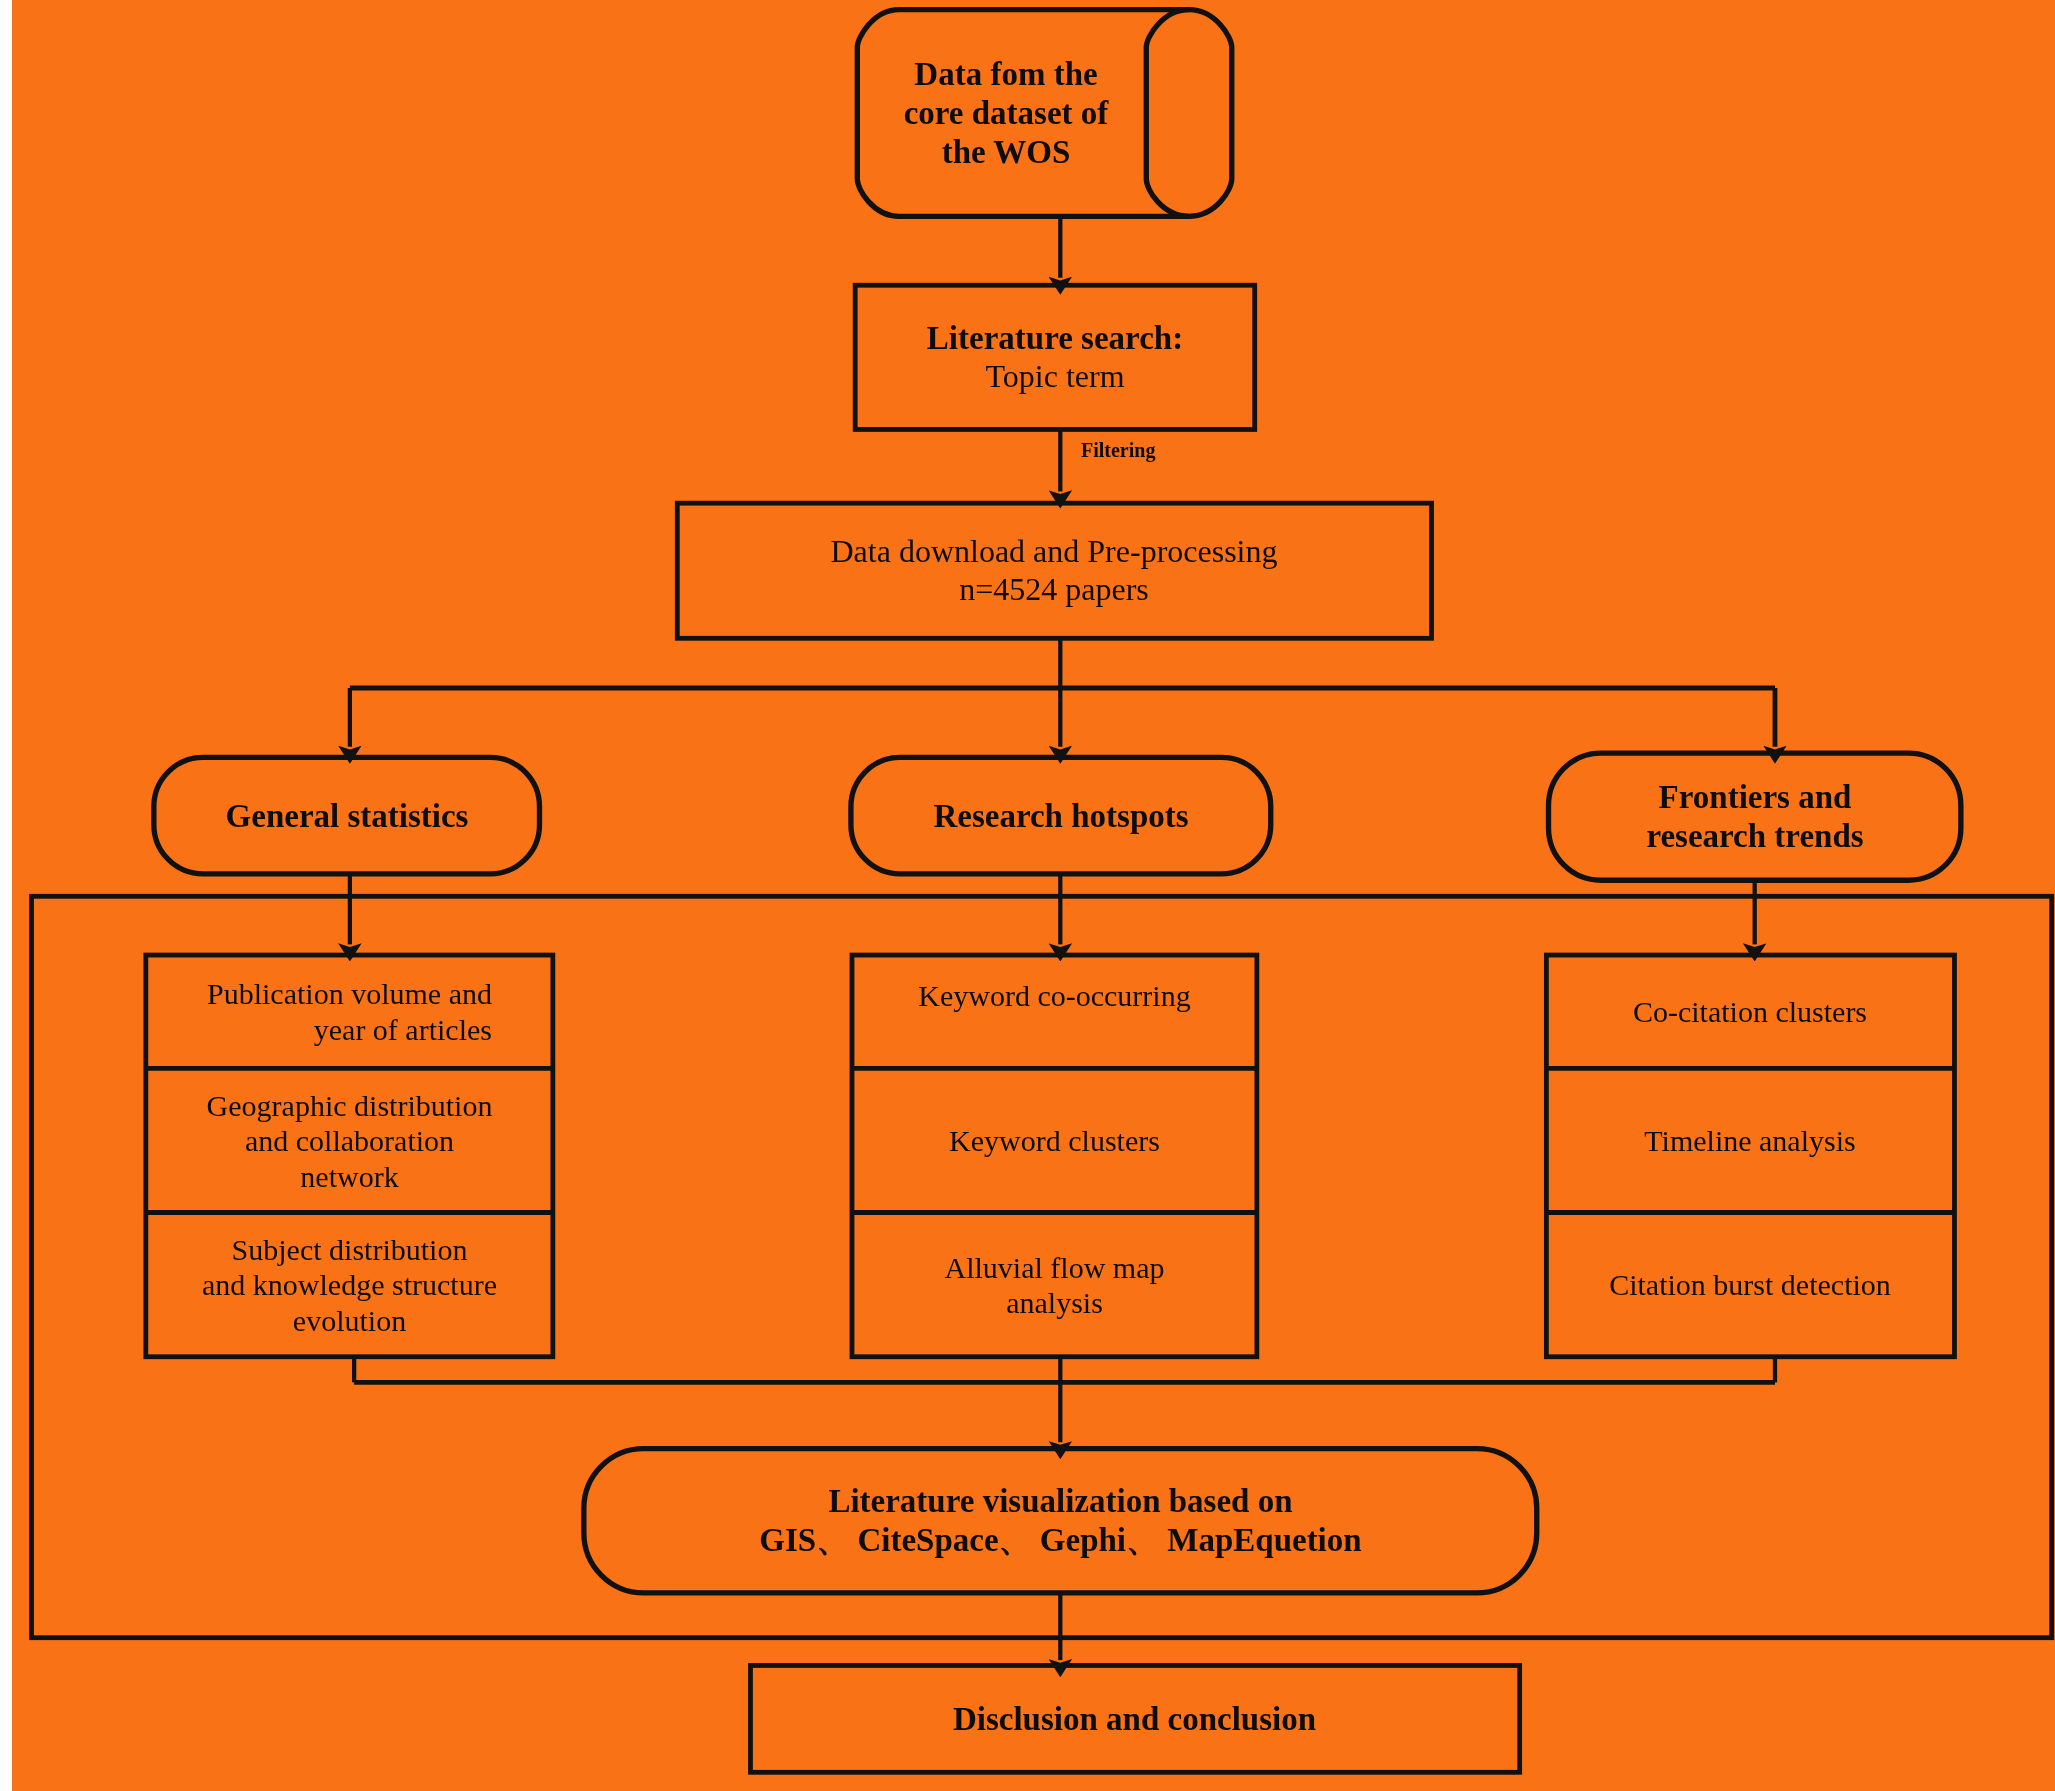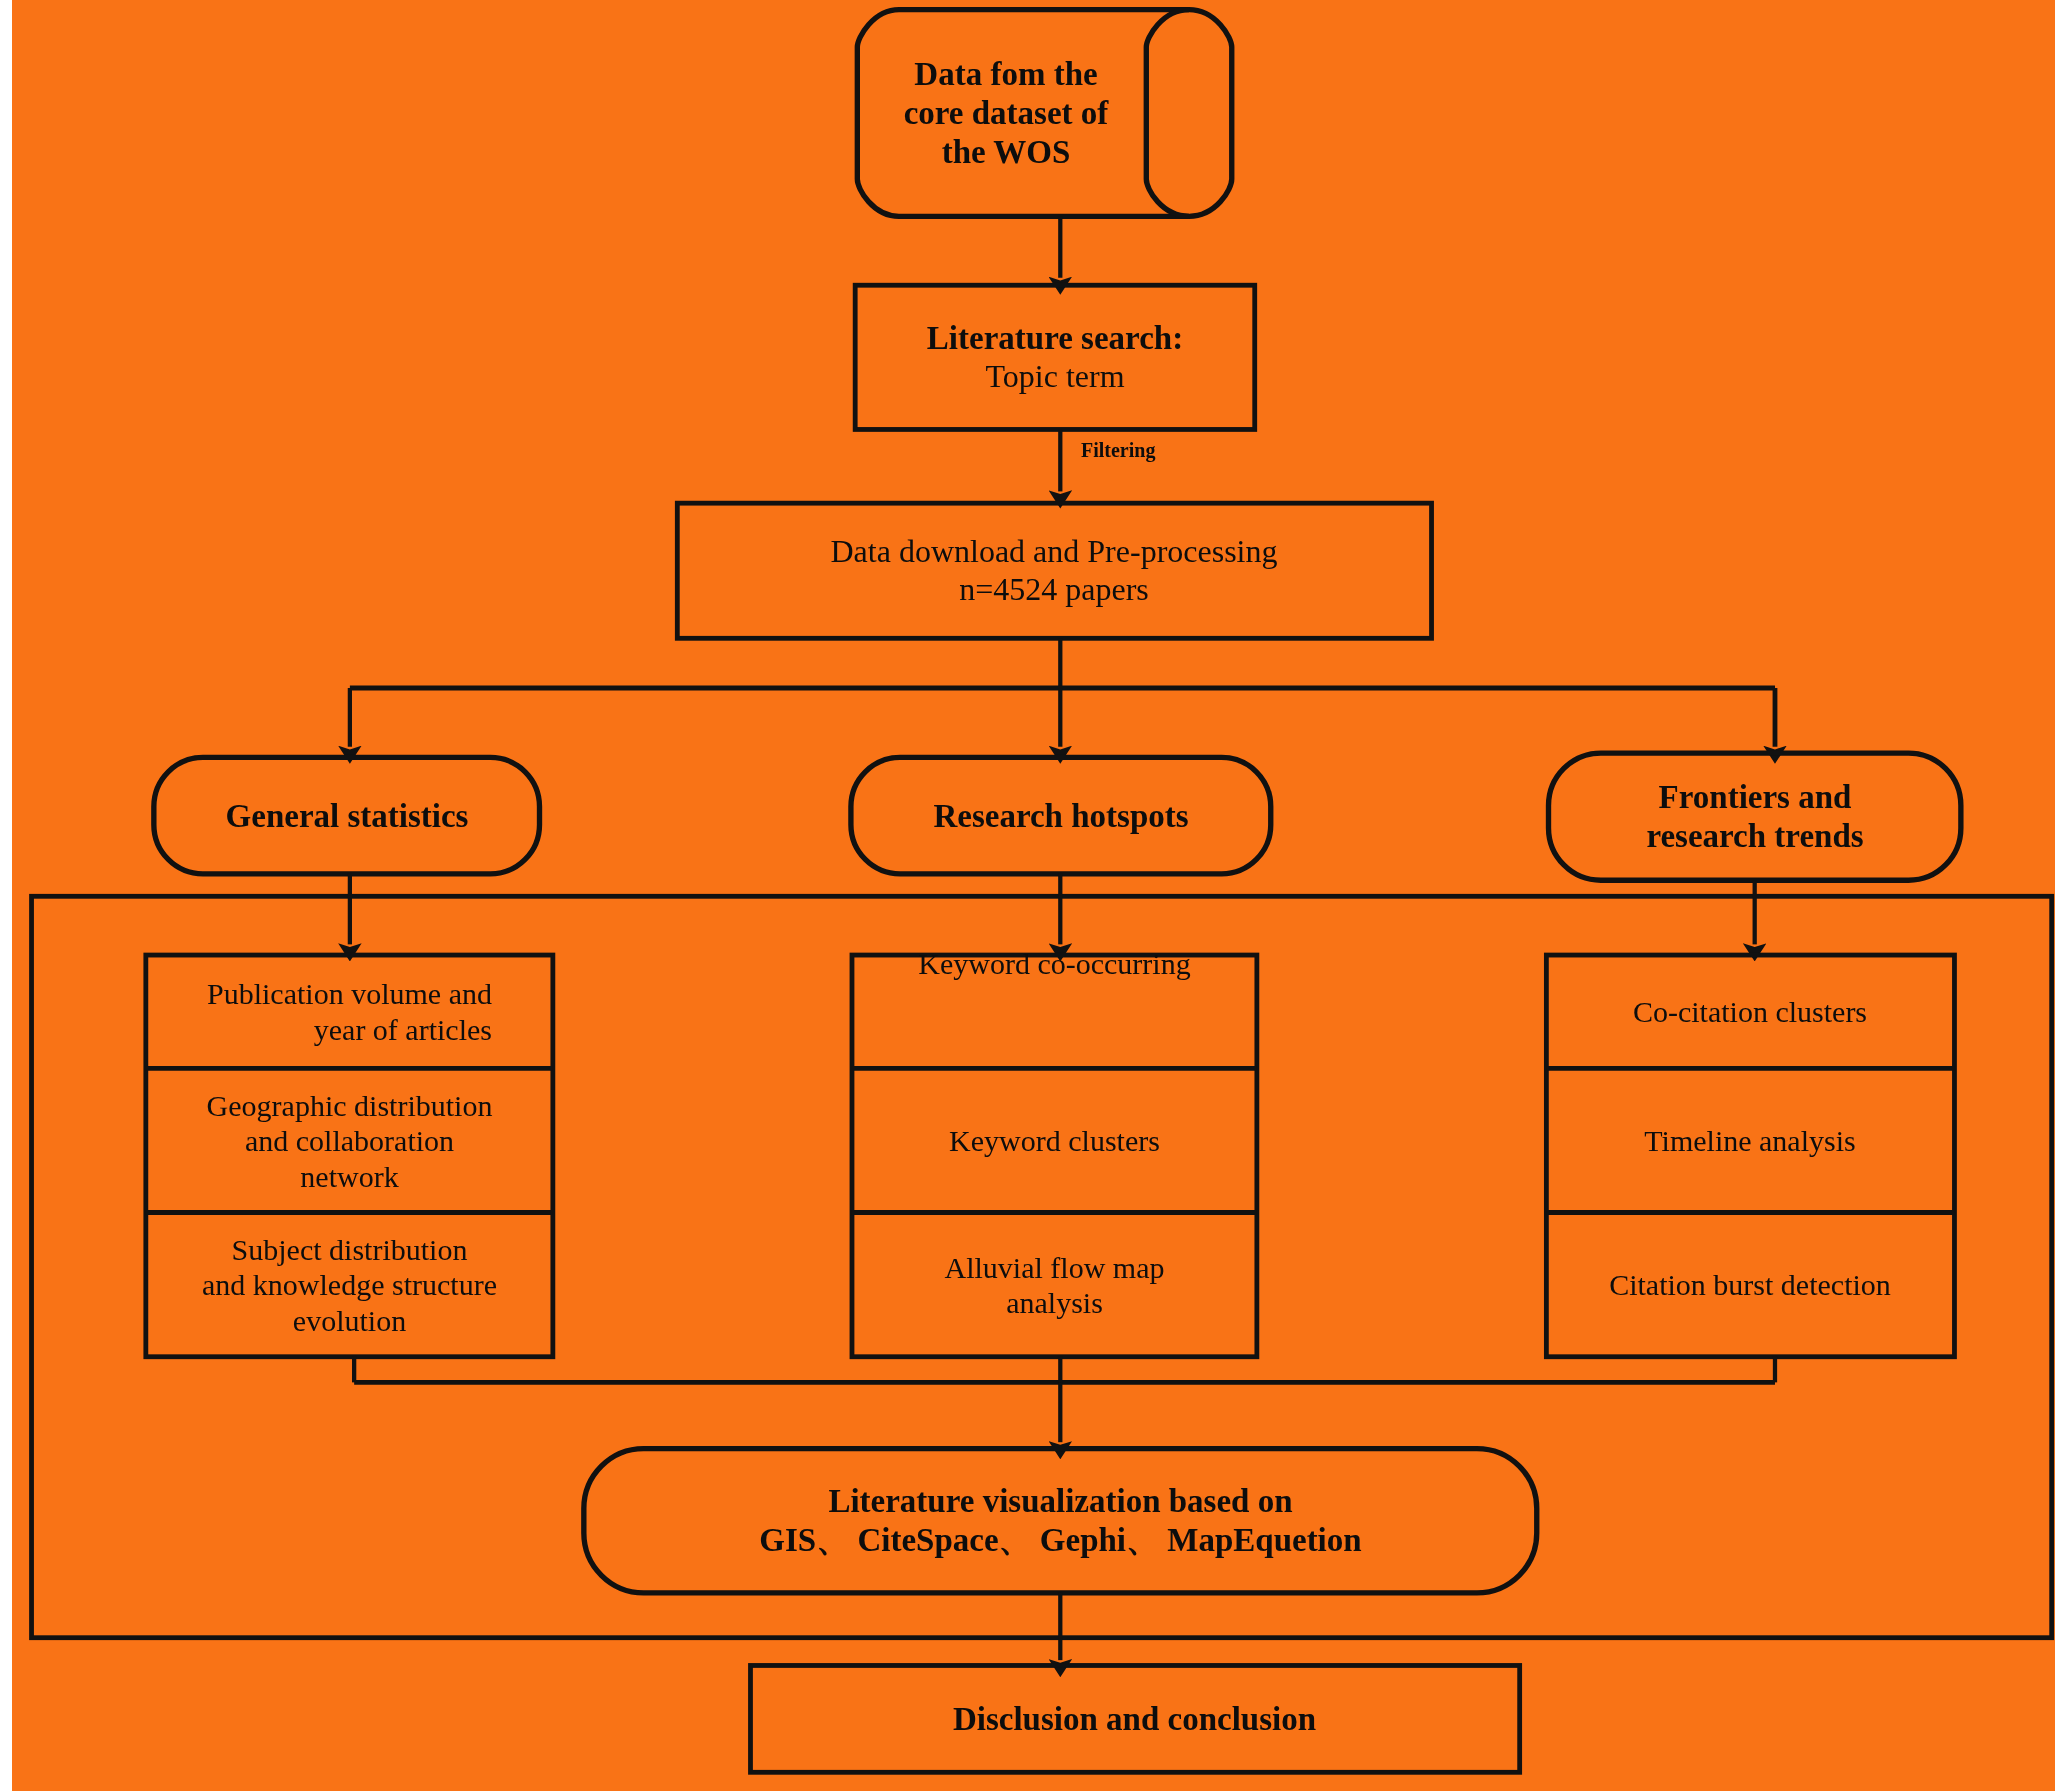--- a/index.html
+++ b/index.html
@@ -163,21 +163,21 @@
 
   <div class="lbl fs-cell" style="left:134px; top:955px; width:407px; height:113px;text-align:right;">Publication volume and
 year of articles</div>
   <div class="lbl fs-cell" style="left:134px; top:1069px; width:407px; height:144px;">Geographic distribution
 and collaboration
 network</div>
   <div class="lbl fs-cell" style="left:134px; top:1213px; width:407px; height:144px;">Subject distribution
 and knowledge structure
 evolution</div>
 
-  <div class="lbl fs-cell" style="left:840px; top:907px; width:405px; height:113px;">Keyword co-occurring</div>
+  <div class="lbl fs-cell" style="left:840px; top:939px; width:405px; height:113px;">Keyword co-occurring</div>
   <div class="lbl fs-cell" style="left:840px; top:1069px; width:405px; height:144px;">Keyword clusters</div>
   <div class="lbl fs-cell" style="left:840px; top:1213px; width:405px; height:144px;">Alluvial flow map
 analysis</div>
 
   <div class="lbl fs-cell" style="left:1534px; top:955px; width:408px; height:113px;">Co-citation clusters</div>
   <div class="lbl fs-cell" style="left:1534px; top:1069px; width:408px; height:144px;">Timeline analysis</div>
   <div class="lbl fs-cell" style="left:1534px; top:1213px; width:408px; height:144px;">Citation burst detection</div>
 
   <div class="lbl" style="left:572px; top:1449px; width:953px; height:144px;">
     <span class="fs-big bold">Literature visualization based on</span>

